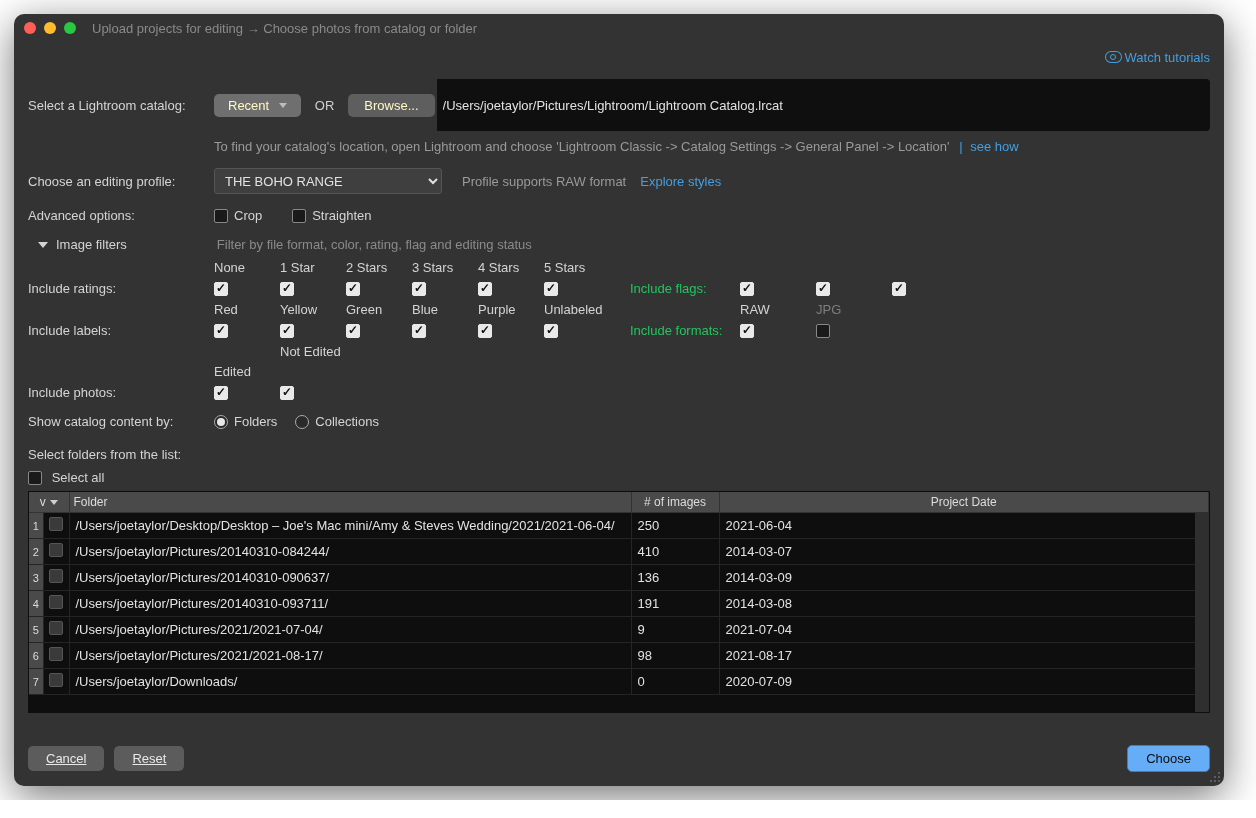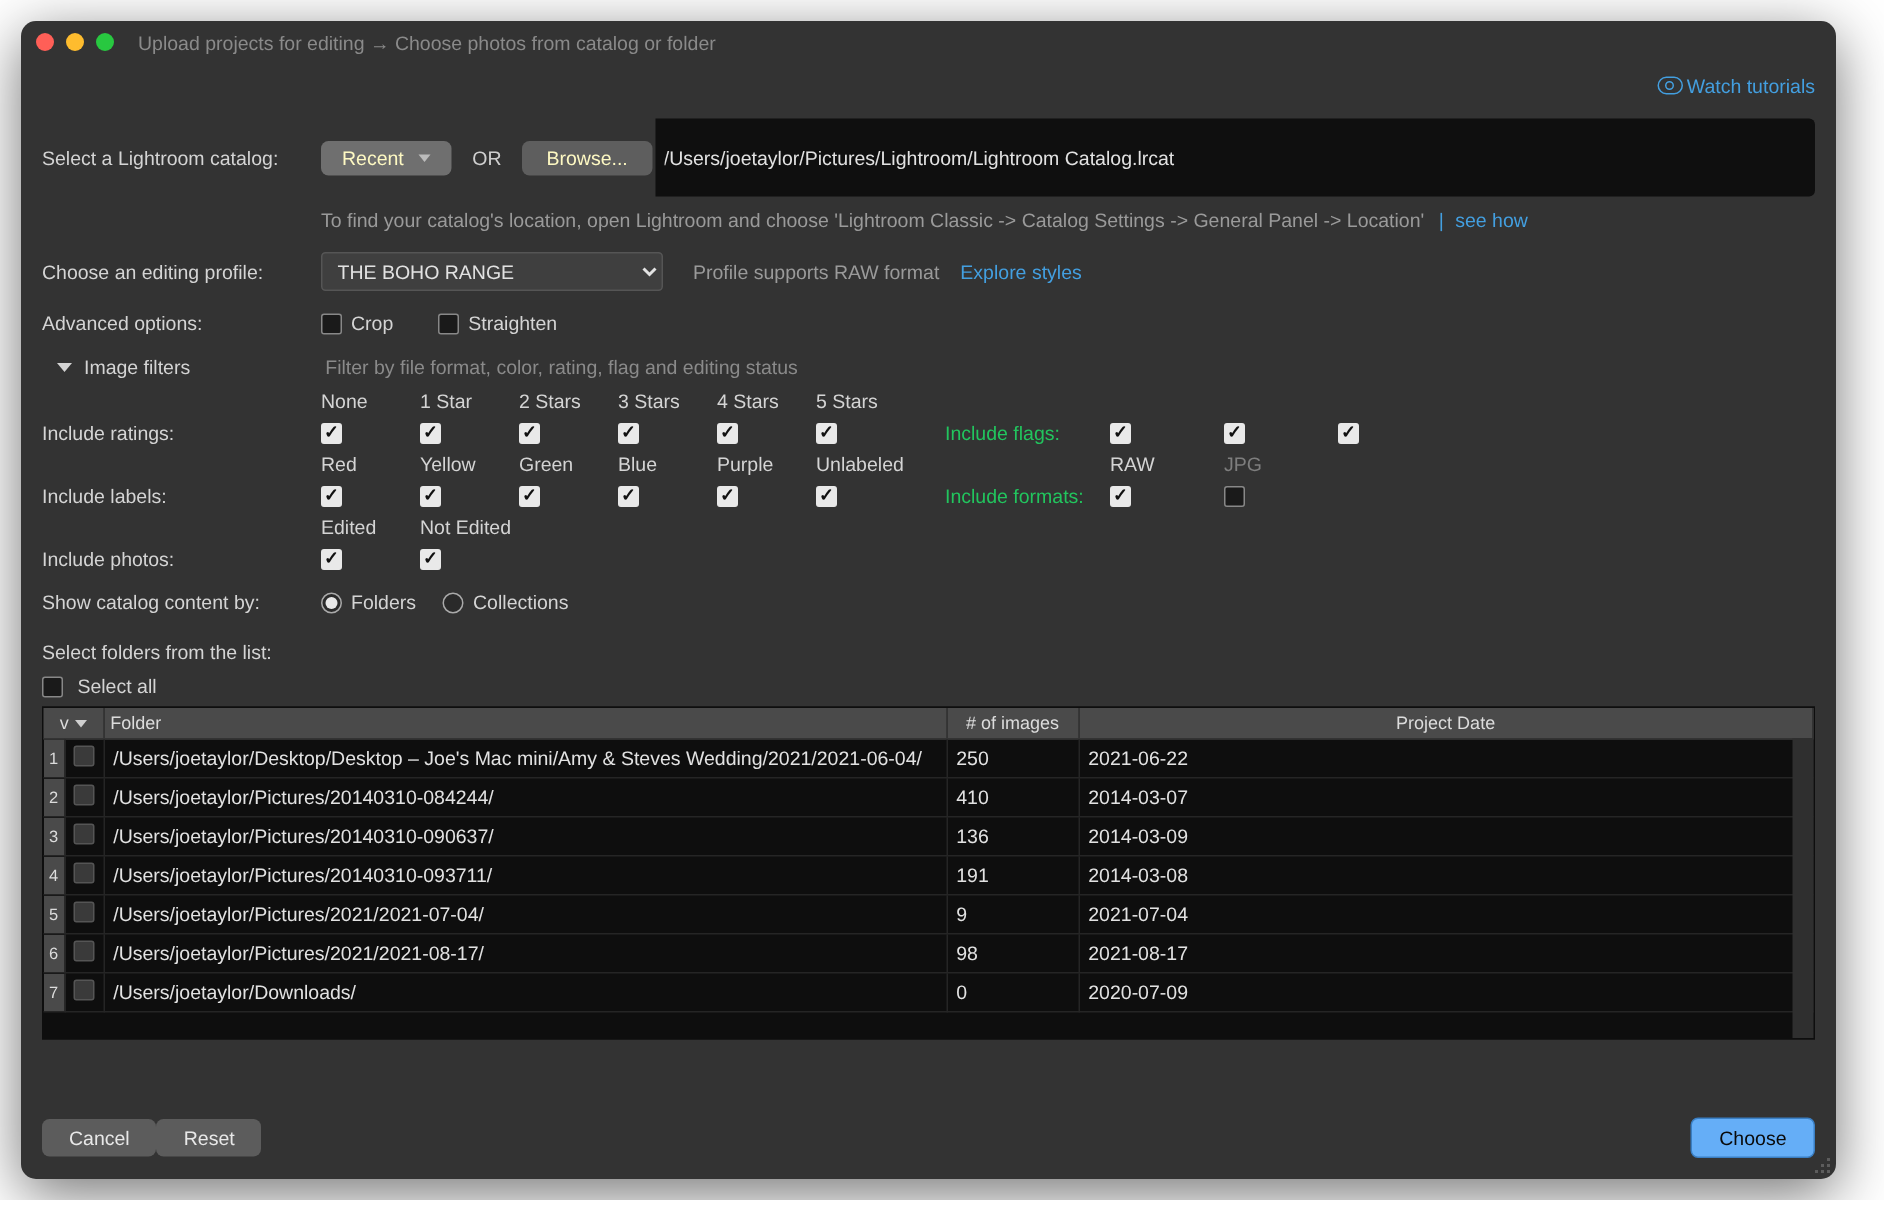--- a/index.html
+++ b/index.html
@@ -301,21 +301,23 @@
     display:flex;
     align-items:center;
   }
   .btn-ft {
     background:#5c5c5c;
     color:#e8e8e8;
     border:none;
     border-radius:5px;
     padding:5px 18px;
     font-size:13px;
+    margin-right:10px;
     cursor:pointer;
+    text-decoration:underline;
   }
   .btn-primary {
     margin-left:auto;
     background:#65aef7;
     color:#0a0a0a;
     border:1px solid #3a7fc4;
     border-radius:5px;
     padding:5px 18px;
     font-size:13px;
     cursor:pointer;
@@ -464,21 +466,21 @@
           <div id="formats-chk" style="display:flex;">
               <div style="width: 76px;"><input type="checkbox" class="chk" checked="" style=""></div>
               <div style="width: 76px;"><input type="checkbox" class="chk dark-empty" style=""></div>
             </div>
         </div>
       </div>
 
       <div class="filter-row">
         <div class="filter-label"></div>
         <div id="photos-head" style="display:flex;">
-            <div class="fcol-l" style="width: 66px;">Edited</div>
+            <div class="fcol-l" style="width: 66px; margin-top: 20px;">Edited</div>
             <div class="fcol-l" style="width: 66px;">Not Edited</div>
           </div>
       </div>
       <div class="filter-row">
         <div class="filter-label">Include photos:</div>
         <div id="photos-chk" style="display:flex;">
             <div style="width: 66px;"><input type="checkbox" class="chk" checked="" style=""></div>
             <div style="width: 66px;"><input type="checkbox" class="chk" checked="" style=""></div>
           </div>
       </div>
@@ -517,21 +519,21 @@
             <th># of images</th>
             <th>Project Date</th>
           </tr>
         </thead>
         <tbody id="tbody">
             <tr>
               <td class="idx">1</td>
               <td class="chk-cell"><span class="mini-chk"></span></td>
               <td>/Users/joetaylor/Desktop/Desktop – Joe's Mac mini/Amy &amp; Steves Wedding/2021/2021-06-04/</td>
               <td>250</td>
-              <td>2021-06-22</td>
+              <td>2021-06-04</td>
             </tr>
             <tr>
               <td class="idx">2</td>
               <td class="chk-cell"><span class="mini-chk"></span></td>
               <td>/Users/joetaylor/Pictures/20140310-084244/</td>
               <td>410</td>
               <td>2014-03-07</td>
             </tr>
             <tr>
               <td class="idx">3</td>

